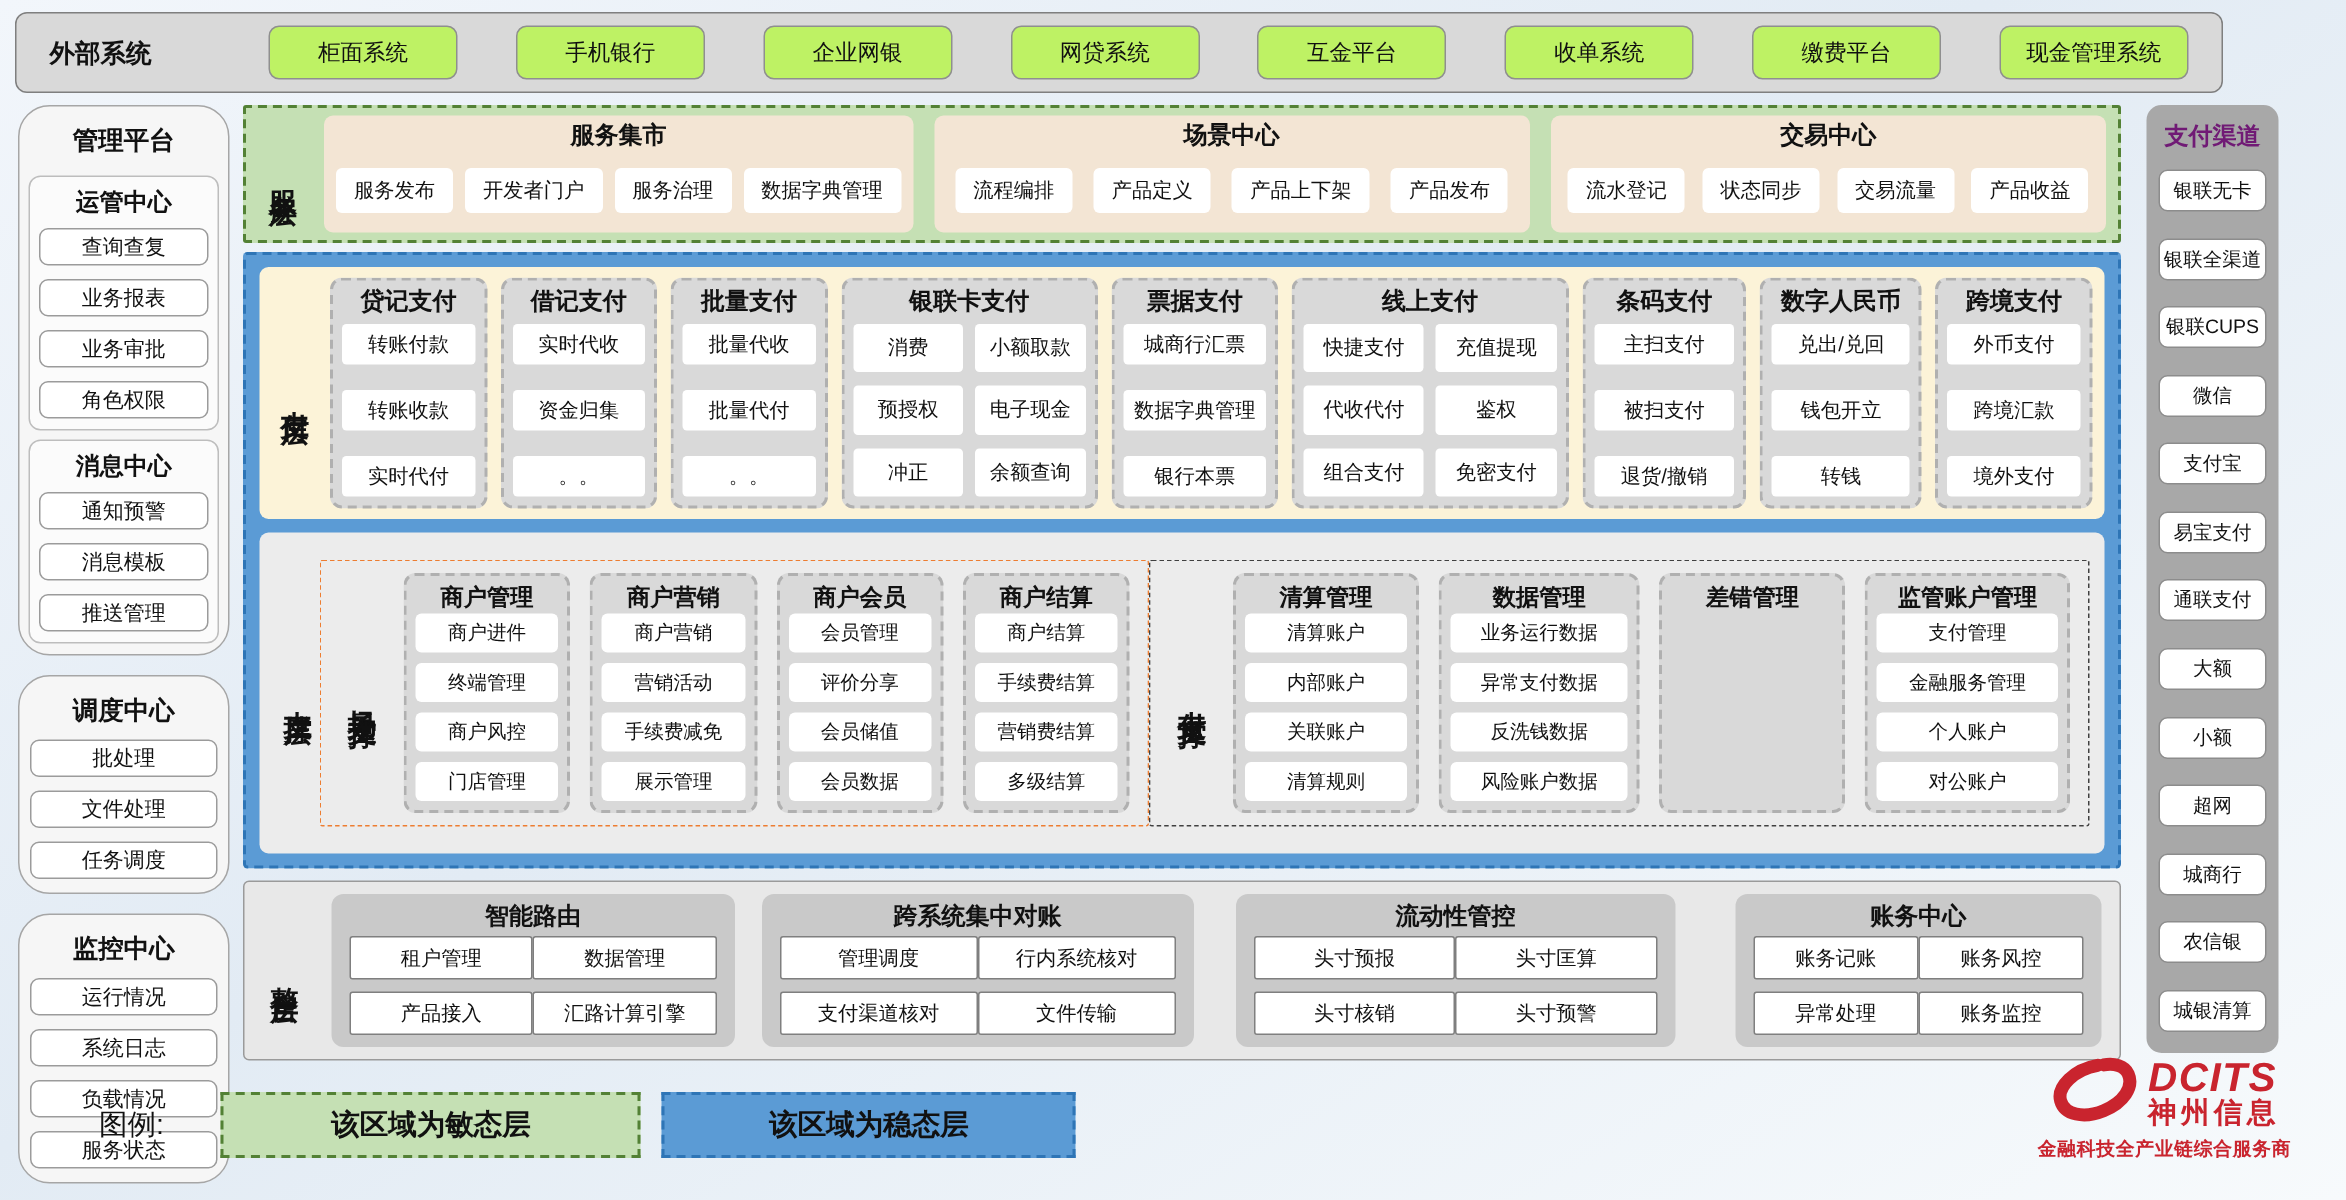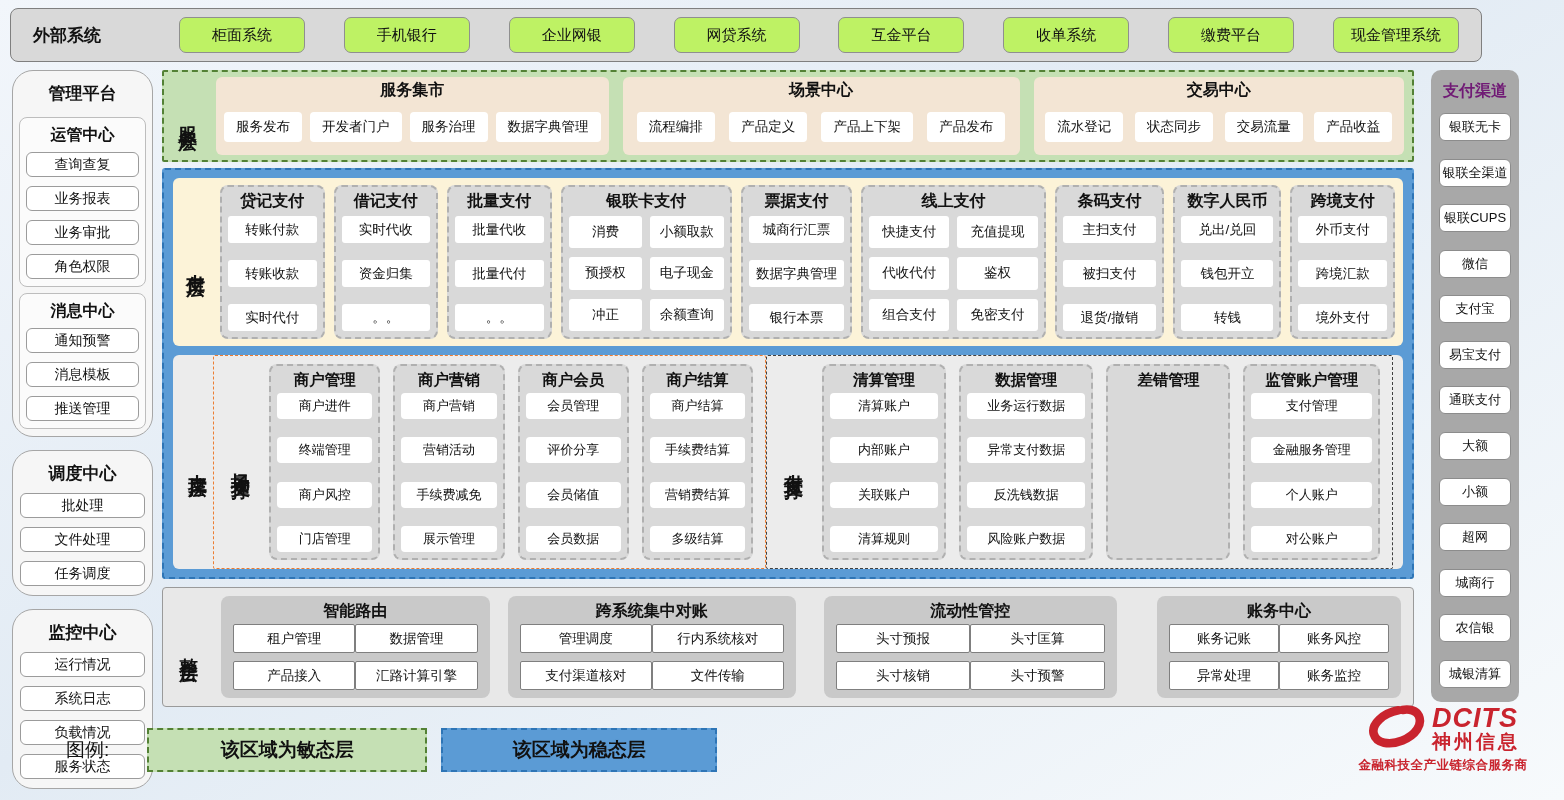--- a/index.html
+++ b/index.html
@@ -52,21 +52,21 @@
     padding:4px 6px 6px; display:flex; flex-direction:column;}
   .pay-col.wide{ flex:1.75;}
   .pay-col.wider{ flex:1.9;}
   .pay-col .grp-title{ text-align:center; font-weight:bold; font-size:16px; height:25px; white-space:nowrap;}
   .pay-items{ flex:1; display:flex; flex-direction:column; justify-content:space-between; gap:8px;}
   .pay-items.two-col{ display:grid; grid-template-columns:1fr 1fr; gap:9px 8px;}
   .pay-items .item{ background:#fff; border-radius:3px; min-height:27px;
     display:flex; align-items:center; justify-content:center; font-size:13.5px; white-space:nowrap;}
   
   #support-layer{ background:#ececec; border-radius:6px; height:214px;
-    display:flex; padding:0 10px;}
+    display:flex; padding:18px 10px;}
   #support-layer .vlabel{ font-size:19px; width:30px;}
   .sup-section{ border-radius:2px; display:flex; gap:13px; padding:8px 12px;}
   .sup-section.agile-border{ border:1.5px dashed #ed7d31; flex:1;}
   .sup-section.dark-border{ border:1.5px dashed #404040; flex:1.14;}
   .sup-section .vlabel{ font-size:17px; width:26px; letter-spacing:2px;}
   .sup-col{ flex:1; background:#d9d9d9; border:2px dashed #b0b0b0; border-radius:8px;
     padding:4px 6px 6px; display:flex; flex-direction:column;}
   .sup-col .grp-title{ text-align:center; font-weight:bold; font-size:15.5px; height:23px; white-space:nowrap;}
   .sup-items{ flex:1; display:flex; flex-direction:column; justify-content:space-between; gap:7px;}
   .sup-items .item{ background:#fff; border-radius:4px; min-height:26px;

